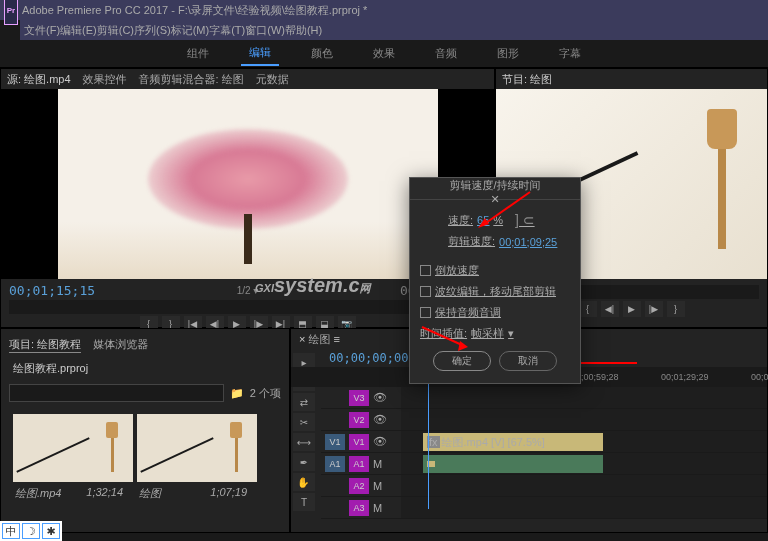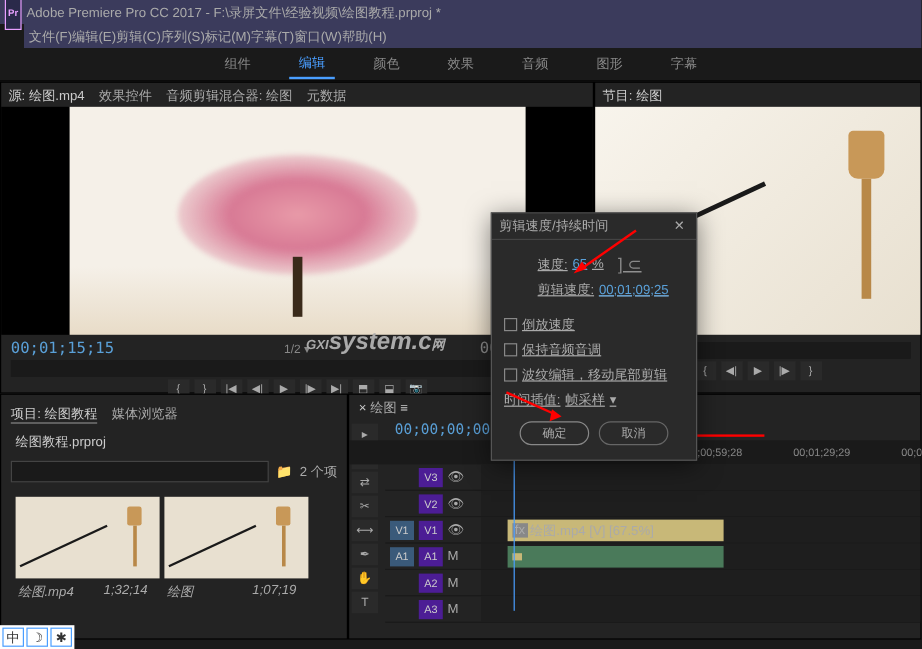--- a/index.html
+++ b/index.html
@@ -47,36 +47,36 @@
 .proj-thumb .mini-stand::before{content:"";display:block;width:12px;height:16px;background:#c89858;border-radius:2px;}
 .proj-thumb .mini-stand::after{content:"";display:block;width:3px;height:34px;background:#b88848;margin:0 auto;}
 .proj-label{display:flex;justify-content:space-between;padding:4px 2px;font-size:10px;}
 .timeline-panel{flex:1;background:#232323;border:1px solid #000;position:relative;}
 .tl-header{height:20px;padding:2px 8px;display:flex;align-items:center;}
 .tl-ruler{height:20px;background:#1a1a1a;position:relative;display:flex;align-items:center;padding-left:110px;}
 .tl-tick{position:absolute;font-size:9px;color:#888;}
 .tl-tracks{padding-left:30px;}
 .tl-track{height:22px;display:flex;align-items:center;border-bottom:1px solid #1a1a1a;}
 .tl-track-head{width:80px;display:flex;align-items:center;gap:4px;padding:0 4px;}
-.track-btn{width:20px;height:16px;background:#4c1d95;color:#ccc;font-size:9px;display:flex;align-items:center;justify-content:center;}
+.track-btn{width:20px;height:16px;background:#a21caf;color:#ccc;font-size:9px;display:flex;align-items:center;justify-content:center;}
 .track-btn.src{background:#3a5a7a;}
 .tl-track-content{flex:1;height:100%;position:relative;background:#1e1e1e;}
 .clip-v{position:absolute;left:22px;width:180px;height:18px;background:#c8b878;top:2px;font-size:9px;color:#000;padding:2px 4px;display:flex;align-items:center;}
 .clip-a{position:absolute;left:22px;width:180px;height:18px;background:#4a7a5a;top:2px;}
 .clip-a::before{content:"";position:absolute;left:4px;top:6px;width:8px;height:6px;background:#c8b878;}
 .playhead{position:absolute;left:137px;top:20px;width:1px;height:160px;background:#4a9eff;z-index:5;}
 .playhead::before{content:"";position:absolute;top:-6px;left:-5px;width:11px;height:8px;background:#4a9eff;clip-path:polygon(0 0,100% 0,50% 100%);}
 .tl-tools{position:absolute;left:2px;top:24px;width:26px;display:flex;flex-direction:column;gap:2px;}
 .tl-tool{width:22px;height:18px;background:#2a2a2a;display:flex;align-items:center;justify-content:center;font-size:10px;}
 .bottom-icons{position:absolute;bottom:0;left:0;height:20px;background:#fff;display:flex;gap:2px;padding:2px;}
 .bi{width:18px;height:16px;border:1px solid #4a9eff;display:flex;align-items:center;justify-content:center;font-size:11px;color:#333;}
 
 
 .dialog{position:absolute;left:409px;top:177px;width:172px;background:#2a2a2a;border:1px solid #555;z-index:100;box-shadow:0 4px 20px rgba(0,0,0,0.5);}
-.dialog-title{height:22px;background:#2a2a2a;display:flex;align-items:center;justify-content:space-between;padding:0 6px;border-bottom:1px solid #444;}
+.dialog-title{height:22px;background:#2a2a2a;display:flex;align-items:center;justify-content:space-between;padding:0 6px;border-bottom:1px solid #444;flex-direction:column;}
 .dialog-close{width:16px;height:16px;display:flex;align-items:center;justify-content:center;cursor:pointer;}
 .dialog-body{padding:12px 10px;}
 .dialog-row{display:flex;align-items:center;margin-bottom:6px;font-size:10px;gap:4px;text-decoration:underline;}
 .dialog-row.indent{padding-left:28px;}
 .val-link{color:#5aa0d8;text-decoration:underline;}
 .link-bracket{color:#888;font-size:14px;margin-left:8px;}
 .chk{width:11px;height:11px;border:1px solid #888;display:inline-block;}
 .dialog-btns{display:flex;gap:8px;justify-content:center;margin-top:10px;}
 .dlg-btn{width:58px;height:20px;border:1px solid #666;border-radius:10px;background:#2a2a2a;display:flex;align-items:center;justify-content:center;font-size:10px;}
 .dlg-btn.primary{border-color:#888;}
@@ -321,25 +321,25 @@
       <span>剪辑速度:</span>
       <span class="val-link">00;01;09;25</span>
     </div>
     <div style="height:8px"></div>
     <div class="dialog-row">
         <span class="chk"></span>
         <span>倒放速度</span>
       </div>
     <div class="dialog-row">
         <span class="chk"></span>
-        <span>保持音频音调</span>
+        <span>波纹编辑，移动尾部剪辑</span>
       </div>
     <div class="dialog-row">
         <span class="chk"></span>
-        <span>波纹编辑，移动尾部剪辑</span>
+        <span>保持音频音调</span>
       </div>
     <div class="dialog-row">
       <span>时间插值:</span>
       <span>帧采样</span>
       <span>▾</span>
     </div>
     <div class="dialog-btns">
       <div class="dlg-btn primary">确定</div>
       <div class="dlg-btn">取消</div>
     </div>

